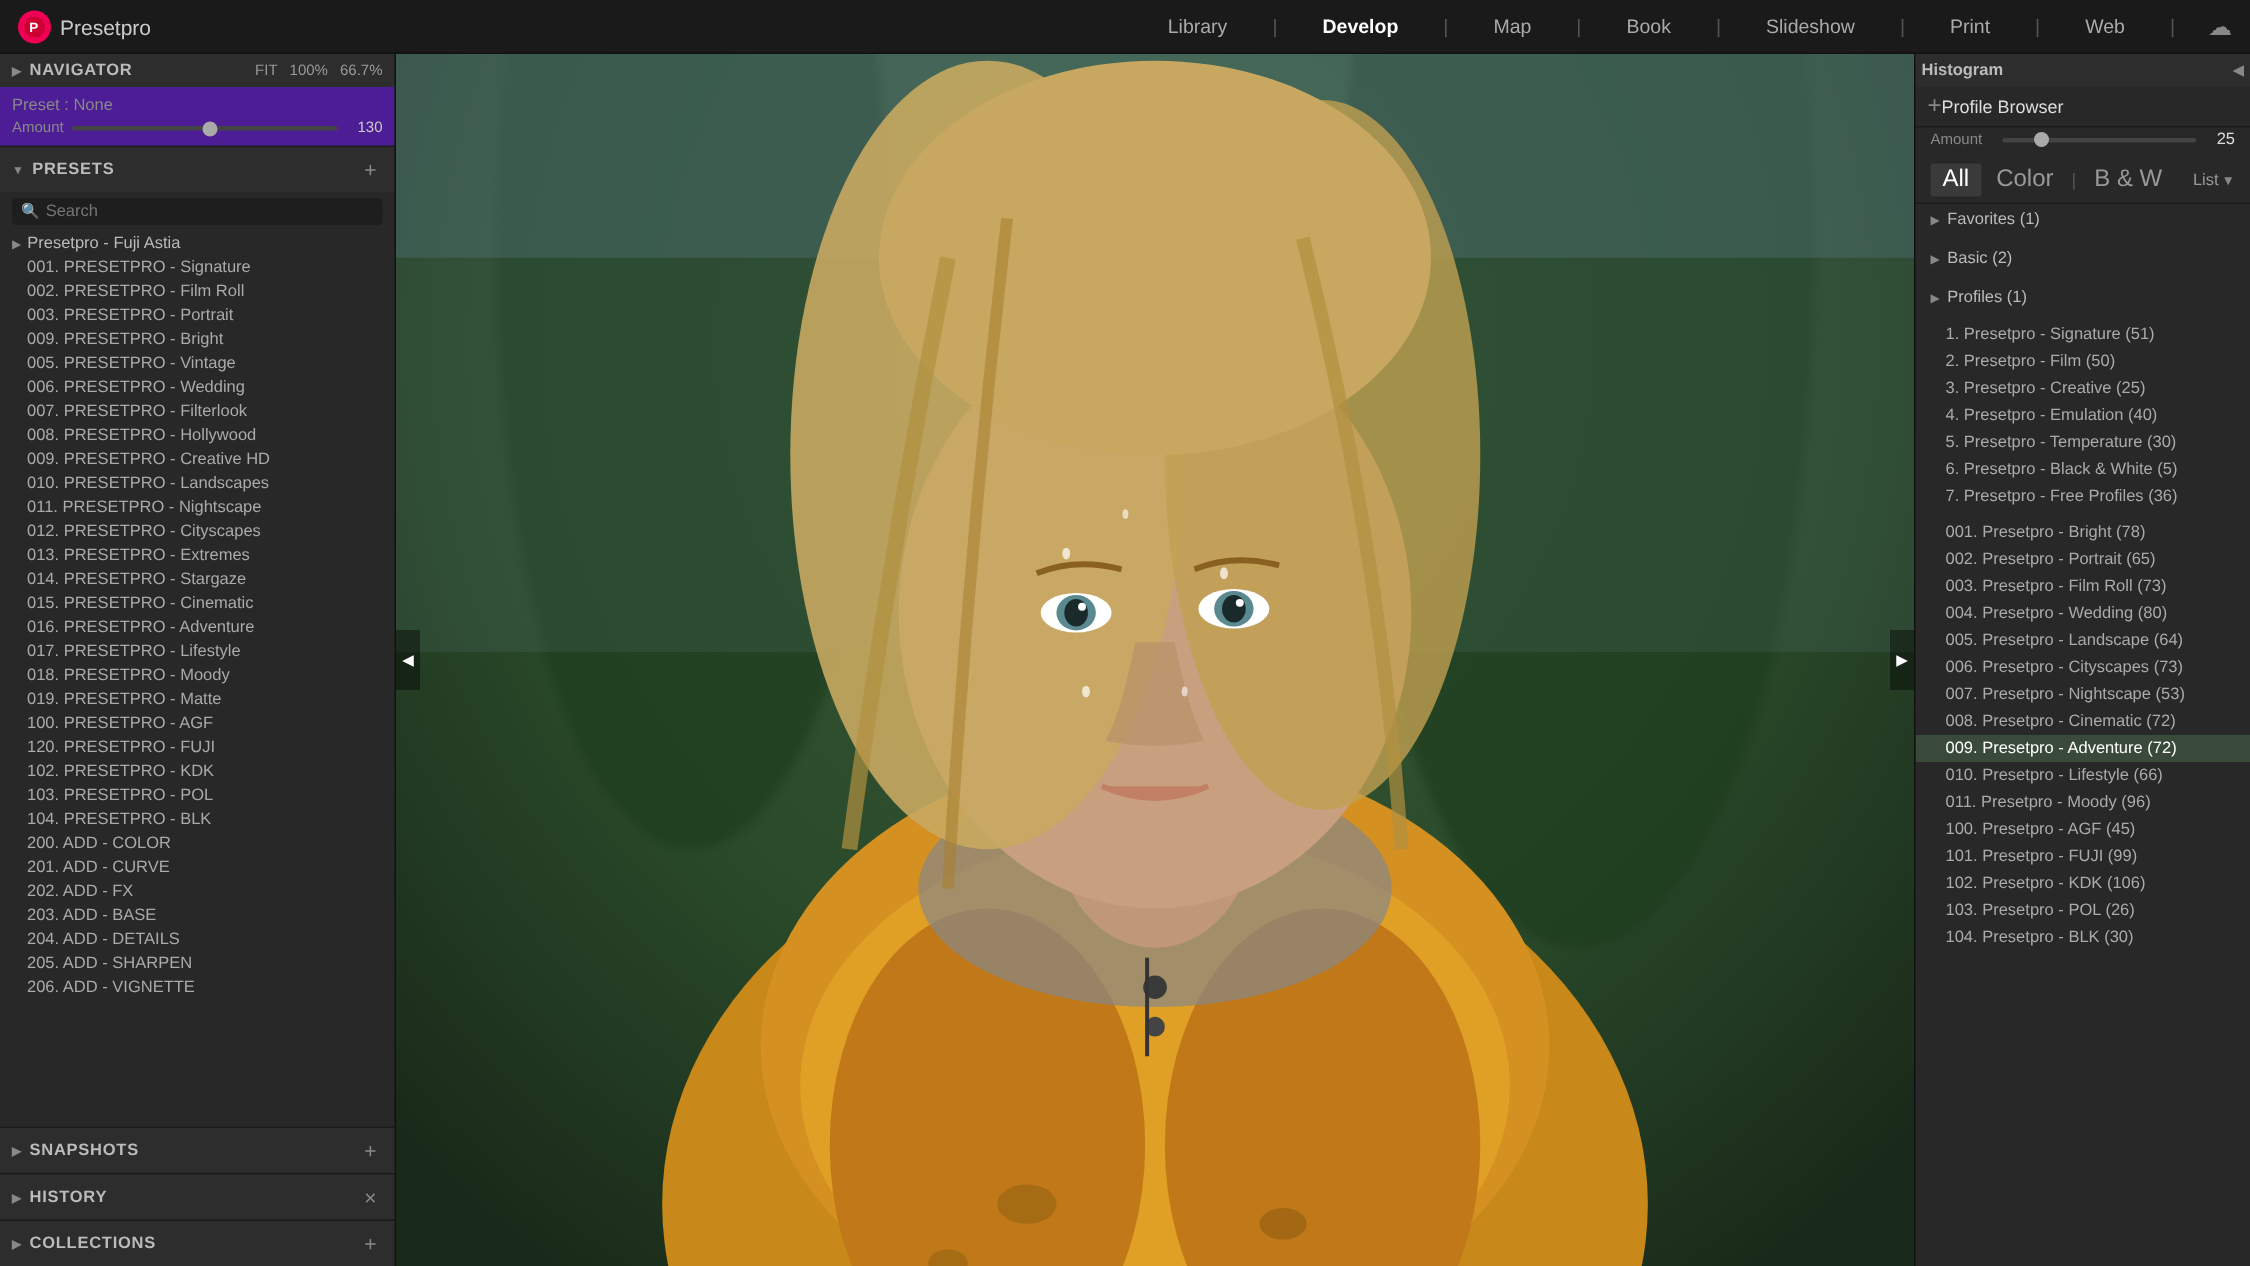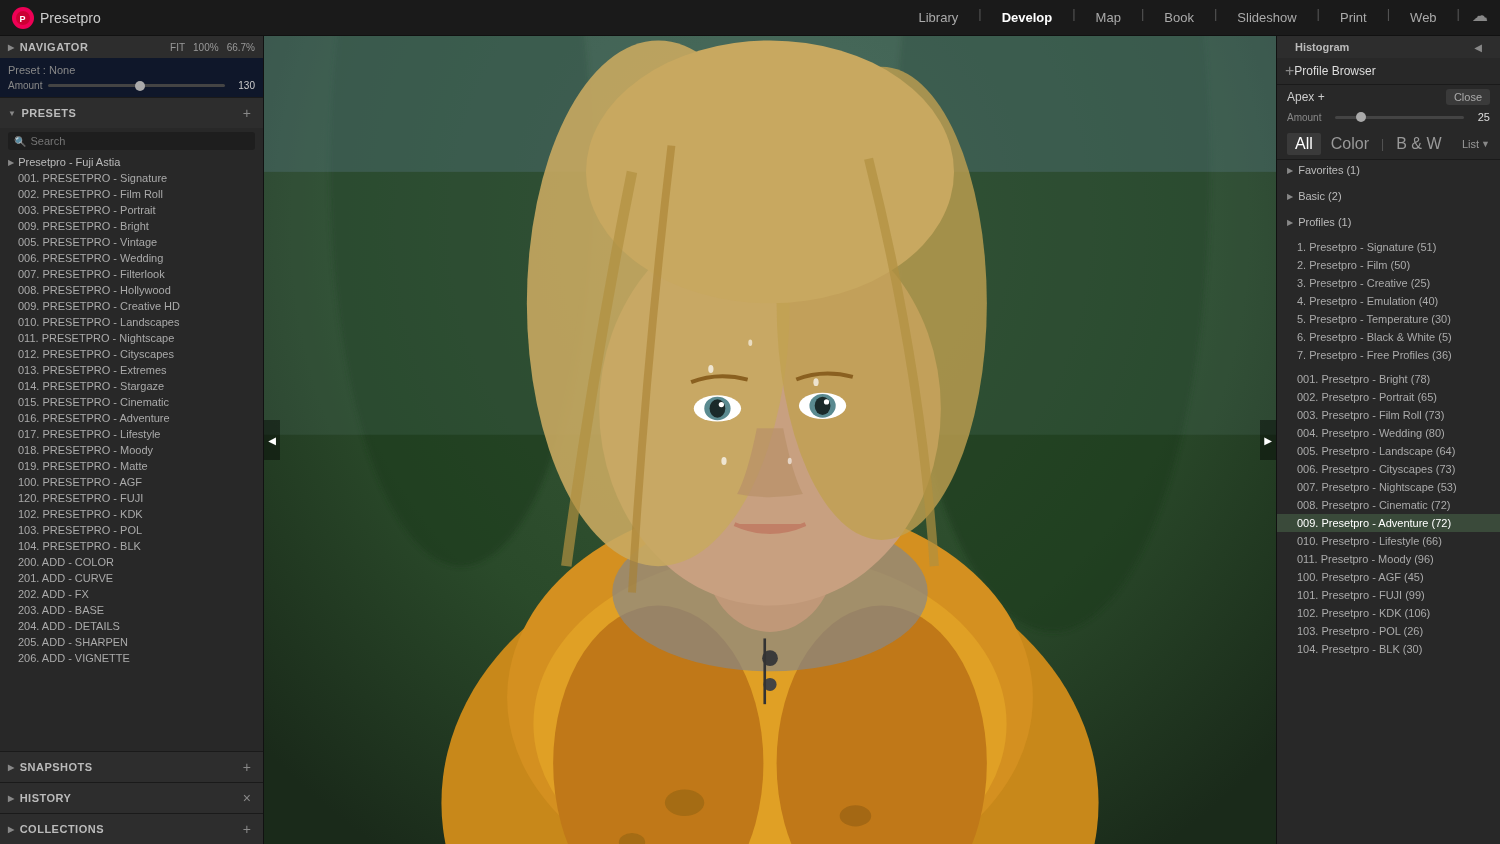--- a/index.html
+++ b/index.html
@@ -43,22 +43,22 @@
       color: white;
       font-weight: bold;
     }
     #nav-logo .logo-text {
       color: #ccc;
       font-size: 14px;
       font-weight: 500;
     }
     #nav-links {
       display: flex;
-      align-items: flex-start;
-      gap: 12px;
+      align-items: center;
+      gap: 22px;
     }
     .nav-link {
       color: #aaa;
       font-size: 13px;
       padding: 4px 8px;
       cursor: pointer;
     }
     .nav-link.active {
       color: #fff;
       font-weight: 700;
@@ -119,21 +119,21 @@
     .panel-header-right {
       display: flex;
       align-items: center;
       gap: 8px;
       font-size: 10px;
       color: #999;
       padding-left: 36px;
     }
     .navigator-content {
       padding: 4px 8px;
-      background: #0f172a;
+      background: #4c1d95;
     }
     .preset-line {
       display: flex;
       justify-content: space-between;
       font-size: 11px;
       color: #888;
       padding: 2px 0;
     }
     .amount-row {
       display: flex;
@@ -269,21 +269,21 @@
       display: flex;
       flex-direction: column;
       flex-shrink: 0;
       border-left: 1px solid #111;
       overflow: hidden;
     }
     .histogram-header {
       display: flex;
       align-items: center;
       justify-content: space-between;
-      padding: 5px 18px;
+      padding: 5px 4px;
       background: #2d2d2d;
     }
     .histogram-title { font-size: 11px; color: #bbb; font-weight: 600; }
     .histogram-arrow { color: #888; font-size: 10px; }
     .close-btn {
       font-size: 11px;
       color: #aaa;
       cursor: pointer;
       background: #3a3a3a;
       padding: 2px 8px;
@@ -625,24 +625,20 @@
     <div class="histogram-header">
       <span class="histogram-title">Histogram</span>
       <span class="histogram-arrow">◀</span>
     </div>
 
     <div style="display:flex;align-items:center;padding:4px 8px;border-bottom:1px solid #1a1a1a;">
       <span style="font-size:16px;color:#888;cursor:pointer;">+</span>
       <span style="flex:1;text-align:left;font-size:12px;color:#ddd;">Profile Browser</span>
     </div>
 
-    <div class="apex-row">
-      <span>Apex +</span>
-      <span class="close-btn">Close</span>
-    </div>
 
     <div class="amount-slider-row">
       <span class="amount-lbl">Amount</span>
       <div class="r-slider-track">
         <div class="r-slider-thumb"></div>
       </div>
       <span class="amount-num">25</span>
     </div>
 
     <div class="filter-tabs">

